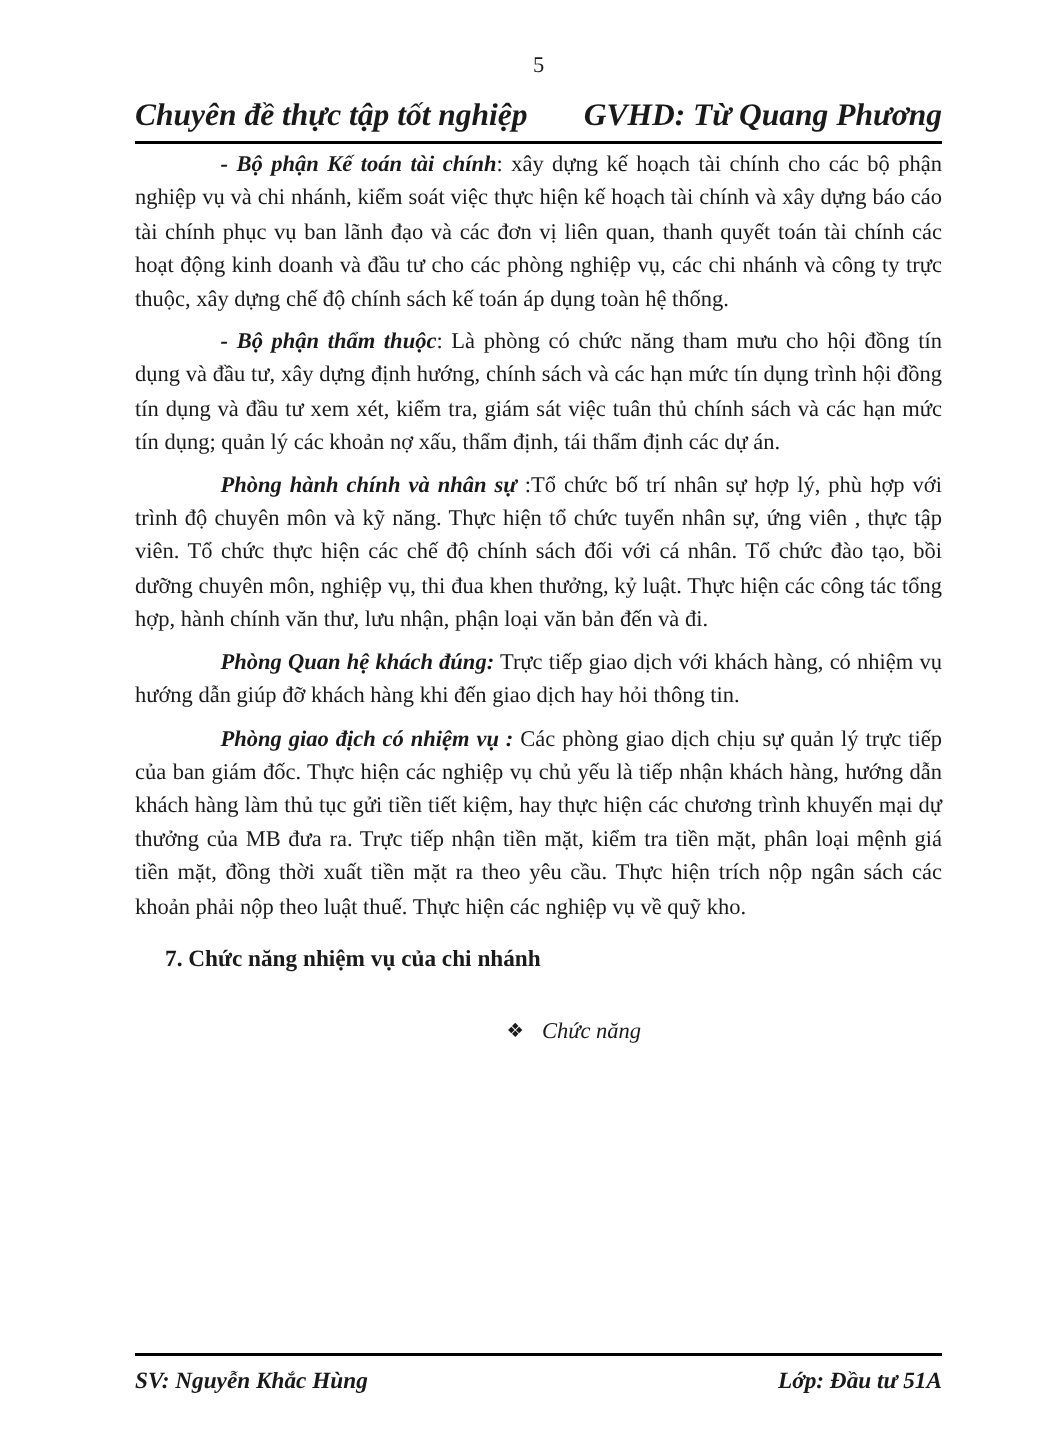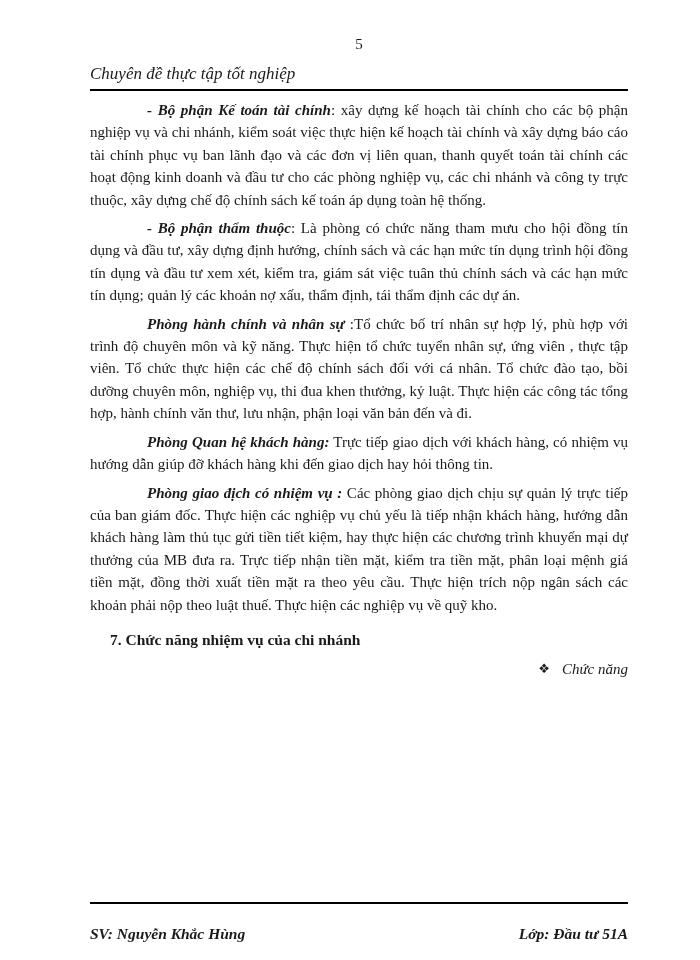--- a/index.html
+++ b/index.html
@@ -24,22 +24,22 @@
     text-align: center;
     font-size: 15px;
   }
   .running-header {
     position: absolute;
     top: 64px;
     left: 90px;
     right: 72px;
     display: flex;
     justify-content: space-between;
-    font-size: 17px;
-    font-weight: normal;
+    font-size: 21px;
+    font-weight: bold;
     font-style: italic;
     padding-bottom: 5px;
     border-bottom: 2px solid #000000;
   }
   .content {
     position: absolute;
     top: 99px;
     left: 90px;
     width: 538px;
     font-size: 15px;
@@ -55,70 +55,71 @@
     font-style: italic;
   }
   .section-heading {
     margin: 13px 0 0 0;
     font-weight: bold;
     font-size: 15.5px;
     text-indent: 20px;
     text-align: left;
   }
   .bullet-item {
-    margin-top: 7px;
+    margin-top: 25px;
     padding-left: 47px;
-    text-align: right;
+    text-align: center;
   }
   .bullet-marker {
     display: inline-block;
     font-style: normal;
     font-size: 13px;
     margin-right: 12px;
     vertical-align: 1px;
   }
   .bullet-text {
     font-style: italic;
   }
   .running-footer {
     position: absolute;
     top: 902px;
     left: 90px;
     right: 72px;
     border-top: 2px solid #000000;
-    padding-top: 21px;
+    padding-top: 8px;
     display: flex;
     justify-content: space-between;
     font-size: 15.5px;
     font-weight: bold;
     font-style: italic;
   }
 </style>
 </head>
 <body>
 
 <div class="page">
 
   <div class="page-number">5</div>
 
   <div class="running-header">
     <span>Chuyên đề thực tập tốt nghiệp</span>
+    <span>GVHD: Từ Quang Phương</span>
   </div>
 
   <div class="content">
 
     <p><span class="lead">- Bộ phận Kế toán tài chính</span><span>: xây dựng kế hoạch tài chính cho các bộ phận nghiệp vụ và chi nhánh, kiểm soát việc thực hiện kế hoạch tài chính và xây dựng báo cáo tài chính phục vụ ban lãnh đạo và các đơn vị liên quan, thanh quyết toán tài chính các hoạt động kinh doanh và đầu tư cho các phòng nghiệp vụ, các chi nhánh và công ty trực thuộc, xây dựng chế độ chính sách kế toán áp dụng toàn hệ thống.</span></p>
 
 
 
     <p><span class="lead">- Bộ phận thẩm thuộc</span><span>: Là phòng có chức năng tham mưu cho hội đồng tín dụng và đầu tư, xây dựng định hướng, chính sách và các hạn mức tín dụng trình hội đồng tín dụng và đầu tư xem xét, kiểm tra, giám sát việc tuân thủ chính sách và các hạn mức tín dụng; quản lý các khoản nợ xấu, thẩm định, tái thẩm định các dự án.</span></p>
 
     <p><span class="lead">Phòng hành chính và nhân sự</span><span> :Tổ chức bố trí nhân sự hợp lý, phù hợp với trình độ chuyên môn và kỹ năng. Thực hiện tổ chức tuyển nhân sự, ứng viên , thực tập viên. Tổ chức thực hiện các chế độ chính sách đối với cá nhân. Tổ chức đào tạo, bồi dưỡng chuyên môn, nghiệp vụ, thi đua khen thưởng, kỷ luật. Thực hiện các công tác tổng hợp, hành chính văn thư, lưu nhận, phận loại văn bản đến và đi.</span></p>
 
-    <p><span class="lead">Phòng Quan hệ khách hàng:</span><span> Trực tiếp giao dịch với khách hàng, có nhiệm vụ hướng dẫn giúp đỡ khách hàng khi đến giao dịch hay hỏi thông tin.</span></p>
+    <p><span class="lead">Phòng Quan hệ khách đúng:</span><span> Trực tiếp giao dịch với khách hàng, có nhiệm vụ hướng dẫn giúp đỡ khách hàng khi đến giao dịch hay hỏi thông tin.</span></p>
 
     <p><span class="lead">Phòng giao địch có nhiệm vụ :</span><span> Các phòng giao dịch chịu sự quản lý trực tiếp của ban giám đốc. Thực hiện các nghiệp vụ chủ yếu là tiếp nhận khách hàng, hướng dẫn khách hàng làm thủ tục gửi tiền tiết kiệm, hay thực hiện các chương trình khuyến mại dự thưởng của MB đưa ra. Trực tiếp nhận tiền mặt, kiểm tra tiền mặt, phân loại mệnh giá tiền mặt, đồng thời xuất tiền mặt ra theo yêu cầu. Thực hiện trích nộp ngân sách các khoản phải nộp theo luật thuế. Thực hiện các nghiệp vụ về quỹ kho.</span></p>
 
     <div class="section-heading">7. Chức năng nhiệm vụ của chi nhánh</div>
 
     <div class="bullet-item"><span class="bullet-marker">❖</span><span class="bullet-text">Chức năng</span></div>
 
   </div>
 
   <div class="running-footer">

